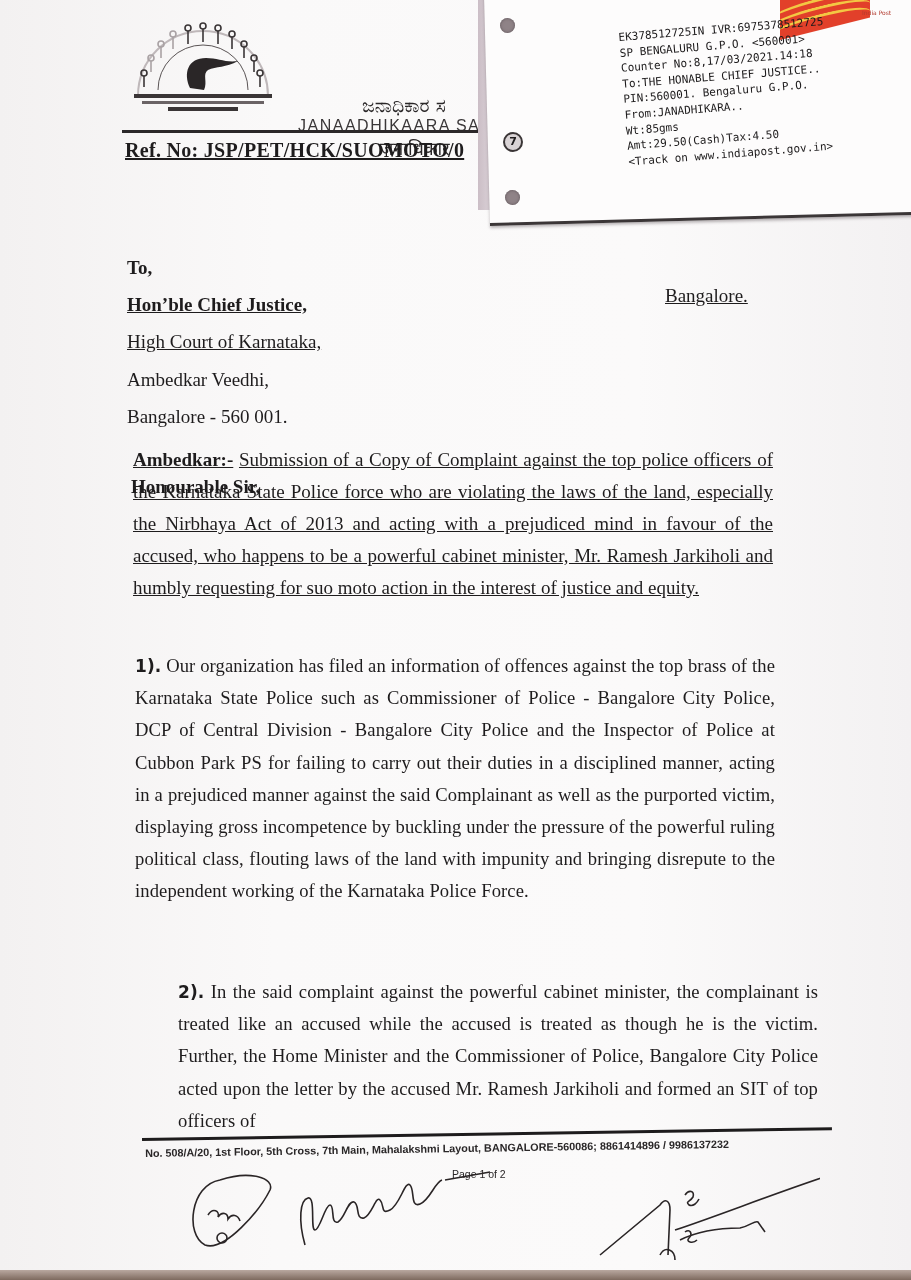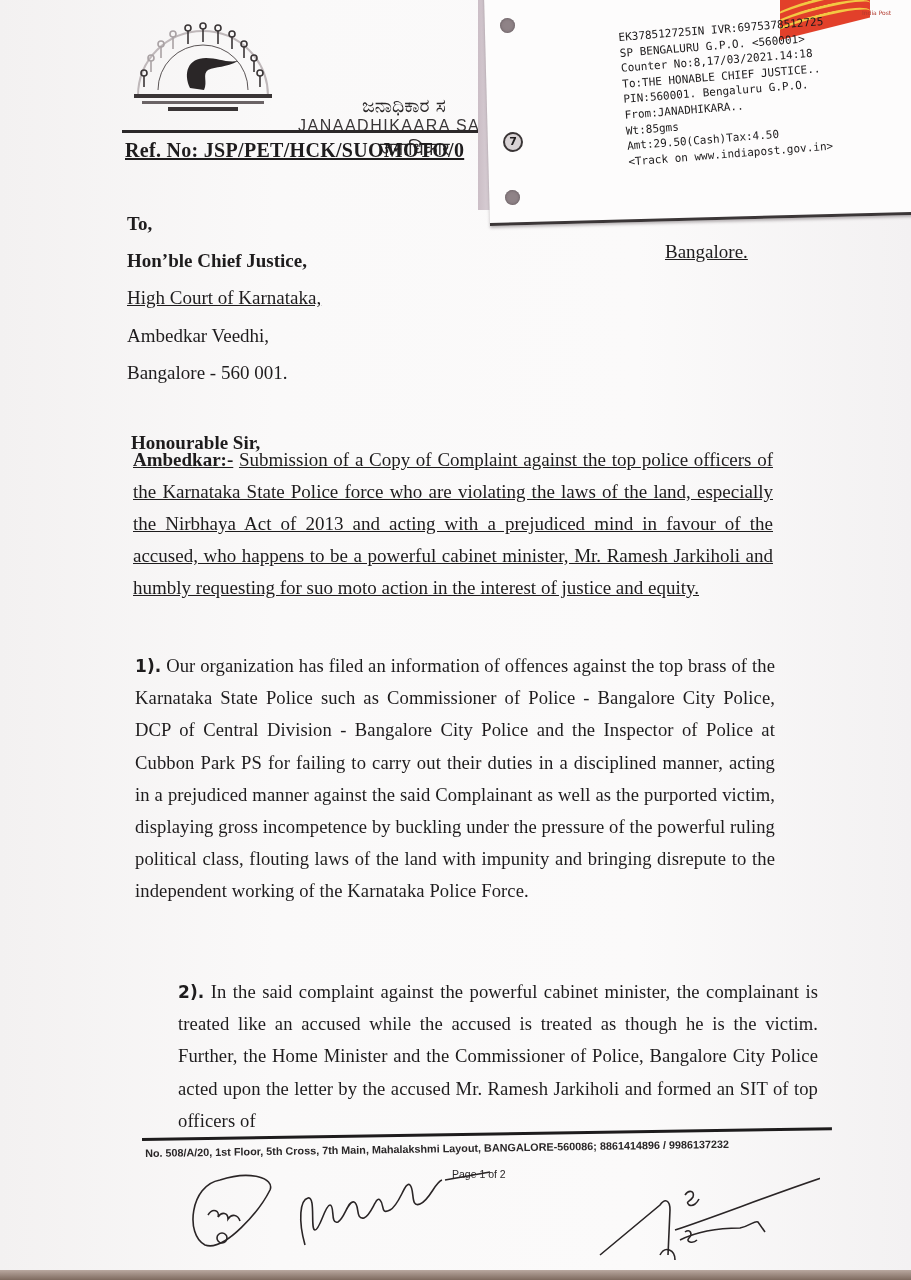--- a/index.html
+++ b/index.html
@@ -99,21 +99,21 @@
     .receipt {
       position: absolute; left: 618px; top: 30px;
       font-family: "DejaVu Sans Mono", "Liberation Mono", monospace;
       font-size: 11px; line-height: 15.6px; color: #1c1a1b;
       transform: rotate(-4.5deg);
       transform-origin: left top;
       white-space: nowrap;
     }
     .receipt div { height: 15.6px; }
     
-    .txt { position: absolute; font-size: 19px; white-space: nowrap; }
+    .txt { position: absolute; font-size: 19px; white-space: nowrap; margin-top: 44px; }
     .bold { font-weight: bold; }
     .addr-line { left: 127px; }
     .subject {
       position: absolute; left: 133px; top: 444px; width: 640px;
       font-size: 19px; line-height: 32px;
       text-align: justify; text-align-last: left;
     }
     .subject span.s { text-decoration: underline; }
     .para {
       position: absolute; left: 135px; width: 640px;
@@ -212,21 +212,21 @@
     <div>Counter No:8,17/03/2021.14:18</div>
     <div>To:THE HONABLE CHIEF JUSTICE..</div>
     <div>PIN:560001. Bengaluru G.P.O.</div>
     <div>From:JANADHIKARA..</div>
     <div>Wt:85gms</div>
     <div>Amt:29.50(Cash)Tax:4.50</div>
     <div>&lt;Track on www.indiapost.gov.in&gt;</div>
   </div>
 
   <div class="txt bold addr-line" style="top:213px;">To,</div>
-  <div class="txt bold addr-line" style="top:250px;">Hon’ble Chief Justice,</div>
+  <div class="txt bold addr-line" style="top:250px;text-decoration:underline;">Hon’ble Chief Justice,</div>
   <div class="txt addr-line" style="top:287px;text-decoration:underline;">High Court of Karnataka,</div>
   <div class="txt addr-line" style="top:325px;">Ambedkar Veedhi,</div>
   <div class="txt addr-line" style="top:362px;font-family:Liberation Serif, serif;">Bangalore - 560 001.</div>
   <div class="txt" style="left:665px;top:241px;text-decoration:underline;">Bangalore.</div>
 
   <div class="txt bold" style="left:131px;top:432px;">Honourable Sir,</div>
 
   <div class="subject">
     <span class="s bold">Ambedkar:-</span>
     <span class="s">Submission of a Copy of Complaint against the top police officers of the Karnataka State Police force who are violating the laws of the land, especially the Nirbhaya Act of 2013 and acting with a prejudiced mind in favour of the accused, who happens to be a powerful cabinet minister, Mr. Ramesh Jarkiholi and humbly requesting for suo moto action in the interest of justice and equity.</span>

